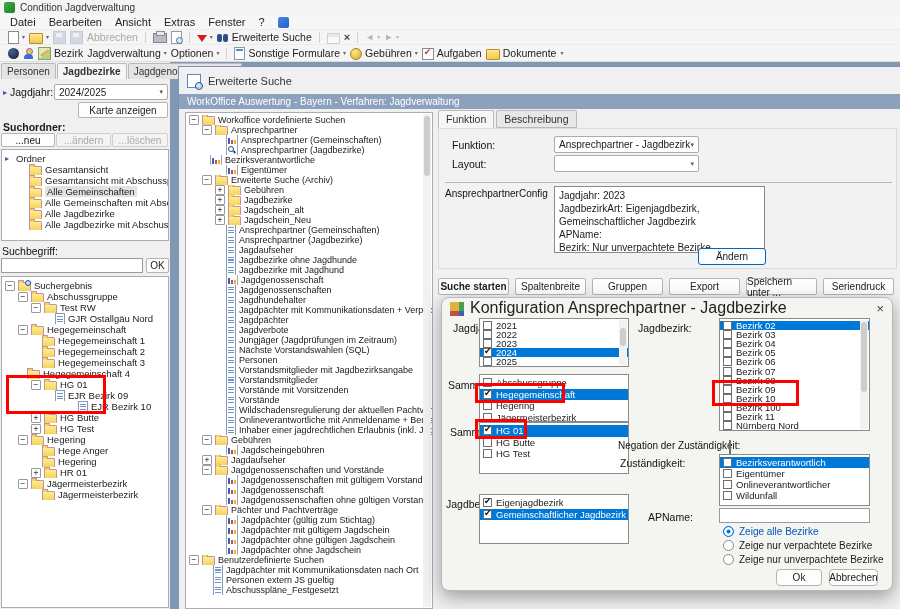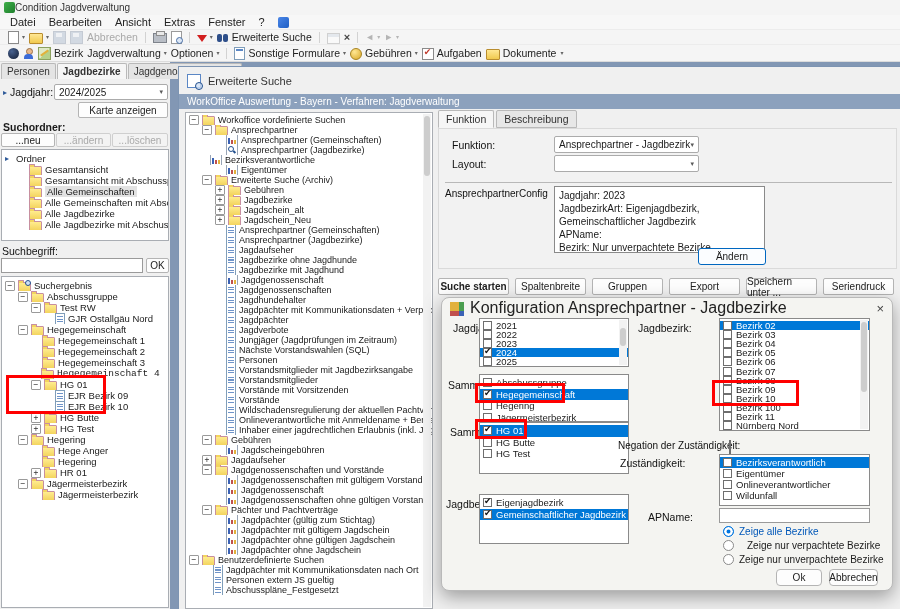--- a/index.html
+++ b/index.html
@@ -1,20 +1,20 @@
 <!DOCTYPE html>
 <html><head>
 <meta charset="utf-8">
 <style>
   html,body{margin:0;padding:0}
   body{width:900px;height:609px;position:relative;overflow:hidden;background:#f0f0f0;
        font-family:"Liberation Sans","DejaVu Sans",sans-serif;font-size:11px;color:#1a1a1a}
   .abs{position:absolute}
   
-  .titlebar{left:0;top:0;width:100%;height:15px;background:#f4f4f4;display:flex;align-items:center;padding-left:4px;box-sizing:border-box}
+  .titlebar{left:0;top:0;width:100%;height:15px;background:#f4f4f4;display:flex;align-items:center;gap:5px;padding-left:4px;box-sizing:border-box}
   .titlebar .t{font-size:10px;color:#333}
   .appicon{width:11px;height:11px;background:linear-gradient(135deg,#3fae49,#1e7f2c);border-radius:2px;flex:none}
   .menubar{left:0;top:15px;width:100%;height:15px;background:#f7f7f7;display:flex;align-items:center;gap:13px;padding-left:10px;box-sizing:border-box;border-bottom:1px solid #ececec}
   .menubar span.mi{font-size:11px;color:#222}
   .mailicon{width:11px;height:11px;background:linear-gradient(135deg,#4a86e8,#1f5fc4);border-radius:2px}
   .toolbar{left:0;width:100%;background:#f5f5f5;display:flex;align-items:center;gap:4px;padding-left:8px;box-sizing:border-box}
   .tb1{top:30px;height:15px;border-bottom:1px solid #ececec}
   .tb2{top:45px;height:17px;border-bottom:1px solid #dcdcdc}
   .tsep{width:1px;height:11px;background:#d2d2d2;margin:0 3px;flex:none}
   .tbtn{display:flex;align-items:center;gap:3px;font-size:10.5px;color:#222;flex:none}
@@ -330,36 +330,36 @@
       <div class="trow" style="padding-left: 29px;">
         <span class="exp none"></span>
         <span class="ic ic-folder"></span>
         <span class="tlabel">Hegegemeinschaft 2</span>
       </div>
       <div class="trow" style="padding-left: 29px;">
         <span class="exp none"></span>
         <span class="ic ic-folder"></span>
         <span class="tlabel">Hegegemeinschaft 3</span>
       </div>
-      <div class="trow" style="padding-left: 28px; font-family: Liberation Mono, monospace;">
+      <div class="trow" style="padding-left: 14px;">
         <span class="exp none"></span>
         <span class="ic ic-folder"></span>
         <span class="tlabel">Hegegemeinschaft 4</span>
       </div>
       <div class="trow" style="padding-left: 29px;">
         <span class="exp">−</span>
         <span class="ic ic-folder"></span>
         <span class="tlabel">HG 01</span>
       </div>
       <div class="trow" style="padding-left: 42px;">
         <span class="exp none"></span>
         <span class="ic ic-doc"></span>
         <span class="tlabel">EJR Bezirk 09</span>
       </div>
-      <div class="trow" style="padding-left: 42px;">
+      <div class="trow" style="padding-left: 42px; margin-left: 23px;">
         <span class="exp none"></span>
         <span class="ic ic-doc"></span>
         <span class="tlabel">EJR Bezirk 10</span>
       </div>
       <div class="trow" style="padding-left: 29px;">
         <span class="exp">+</span>
         <span class="ic ic-folder"></span>
         <span class="tlabel">HG Butte</span>
       </div>
       <div class="trow" style="padding-left: 29px;">
@@ -838,21 +838,21 @@
     </div>
   <div class="abs klbl" style="left:206px;top:213px">APName:</div>
   <input class="abs tinput" style="left: 277px; top: 210px; width: 151px; height: 15px;" value="">
   <div class="abs" style="left:281px;top:227px;display:flex;flex-direction:column;gap:1px">
       <div class="rrow">
         <span class="rd on"></span>
         <span style="color: rgb(0, 87, 184);">Zeige alle Bezirke</span>
       </div>
       <div class="rrow">
         <span class="rd"></span>
-        <span style="color: rgb(26, 26, 26); margin-left: 8px;">Zeige nur verpachtete Bezirke</span>
+        <span style="color: rgb(26, 26, 26);">Zeige nur verpachtete Bezirke</span>
       </div>
       <div class="rrow">
         <span class="rd"></span>
         <span style="color: rgb(26, 26, 26);">Zeige nur unverpachtete Bezirke</span>
       </div>
     </div>
   <div class="abs btn" style="left:334px;top:271px;width:46px;height:17px;border-radius:4px">Ok</div>
   <div class="abs btn" style="left:387px;top:271px;width:49px;height:17px;border-radius:4px">Abbrechen</div>
 </div>
 

